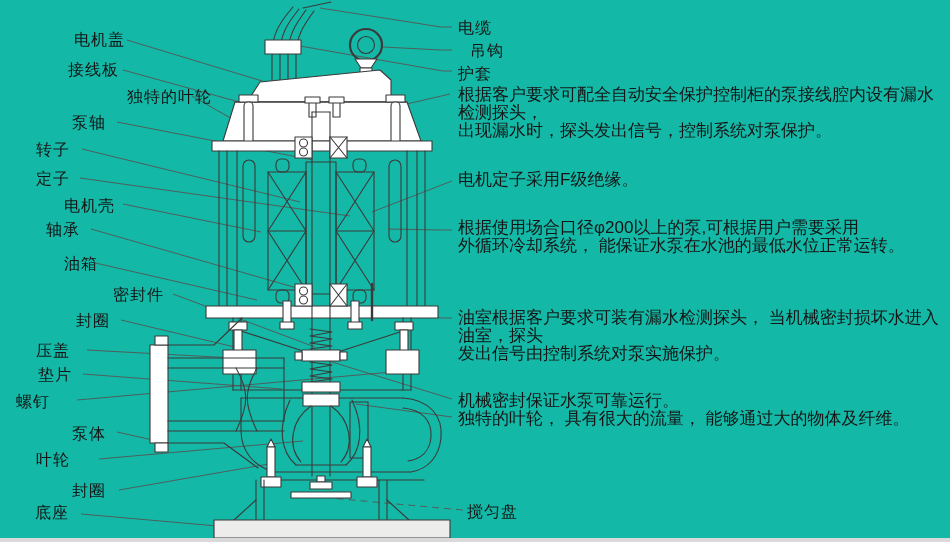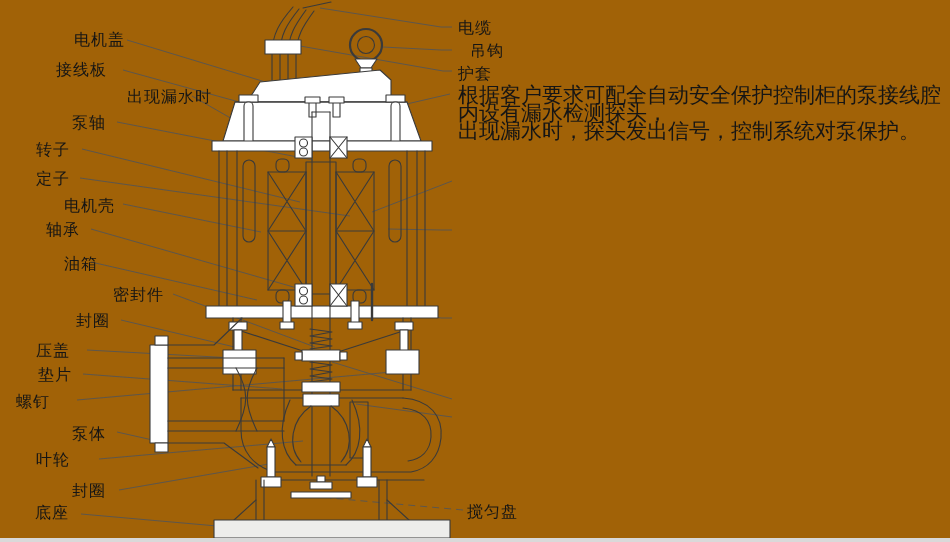--- a/index.html
+++ b/index.html
@@ -1,24 +1,24 @@
 <!DOCTYPE html>
 <html><head>
 <meta charset="utf-8">
 <style>
   html,body{margin:0;padding:0;background:#fff;}
   .canvas{
-    position:relative;width:950px;height:542px;background:#a16207;overflow:hidden;
+    position:relative;width:950px;height:542px;background:#14b8a6;overflow:hidden;
     font-family:"Liberation Sans","DejaVu Sans",sans-serif;color:#111;
   }
   .lbl{
     position:absolute;font-size:16px;letter-spacing:1px;white-space:nowrap;color:#151515;
   }
   .note{
-    position:absolute;font-size:21px;line-height:18px;width:492px;
+    position:absolute;font-size:17px;line-height:18px;width:492px;
     white-space:pre-line;color:#151515;
   }
   svg.layer{position:absolute;left:0;top:0;}
   .scan-strip{position:absolute;left:0;bottom:0;width:100%;height:4px;background:#d9d9d9;}
 </style>
 </head>
 <body>
 
 <div class="canvas">
 
@@ -227,22 +227,22 @@
 
       <g>
         <rect x="317" y="476" width="8" height="6" fill="#fff"></rect>
         <rect x="310" y="482" width="22" height="7" fill="#fff"></rect>
         <path d="M291,492 L351,492 L351,498 L291,498 Z" fill="#fff"></path>
       </g>
     </g>
   </svg>
 
   <div class="lbl" style="left:74px;top:30px">电机盖</div>
-  <div class="lbl" style="left:56px;top:60px">接线板</div>
-  <div class="lbl" style="left:127px;top:87px">出现漏水时</div>
+  <div class="lbl" style="left:68px;top:60px">接线板</div>
+  <div class="lbl" style="left:127px;top:87px">独特的叶轮</div>
   <div class="lbl" style="left:72px;top:113px">泵轴</div>
   <div class="lbl" style="left:36px;top:140px">转子</div>
   <div class="lbl" style="left:36px;top:169px">定子</div>
   <div class="lbl" style="left:64px;top:196px">电机壳</div>
   <div class="lbl" style="left:46px;top:220px">轴承</div>
   <div class="lbl" style="left:64px;top:254px">油箱</div>
   <div class="lbl" style="left:113px;top:285px">密封件</div>
   <div class="lbl" style="left:76px;top:311px">封圈</div>
   <div class="lbl" style="left:36px;top:341px">压盖</div>
   <div class="lbl" style="left:38px;top:365px">垫片</div>
@@ -252,15 +252,22 @@
   <div class="lbl" style="left:72px;top:481px">封圈</div>
   <div class="lbl" style="left:35px;top:503px">底座</div>
 
   <div class="lbl" style="left:458px;top:18px">电缆</div>
   <div class="lbl" style="left:470px;top:41px">吊钩</div>
   <div class="lbl" style="left:458px;top:64px">护套</div>
   <div class="lbl" style="left:467px;top:502px">搅匀盘</div>
 
   <div class="note" style="left:458px;top:86px">根据客户要求可配全自动安全保护控制柜的泵接线腔内设有漏水检测探头，
 出现漏水时，探头发出信号，控制系统对泵保护。</div>
+  <div class="note" style="left:458px;top:171px">电机定子采用F级绝缘。</div>
+  <div class="note" style="left:458px;top:219px">根据使用场合口径φ200以上的泵,可根据用户需要采用
+外循环冷却系统， 能保证水泵在水池的最低水位正常运转。</div>
+  <div class="note" style="left:458px;top:309px">油室根据客户要求可装有漏水检测探头， 当机械密封损坏水进入油室，探头
+发出信号由控制系统对泵实施保护。</div>
+  <div class="note" style="left:458px;top:392px">机械密封保证水泵可靠运行。</div>
+  <div class="note" style="left:458px;top:410px">独特的叶轮， 具有很大的流量， 能够通过大的物体及纤维。</div>
 
   <div class="scan-strip"></div>
 </div>
 
 </body></html>

